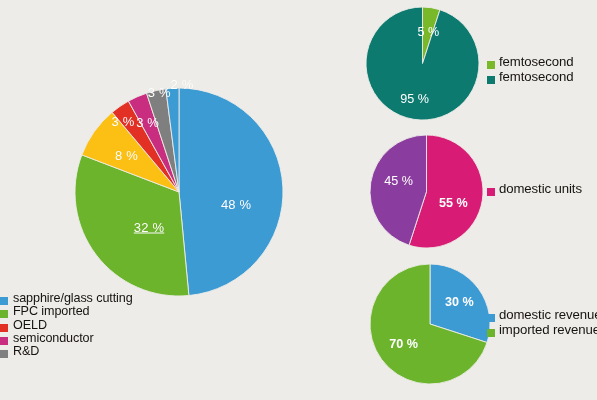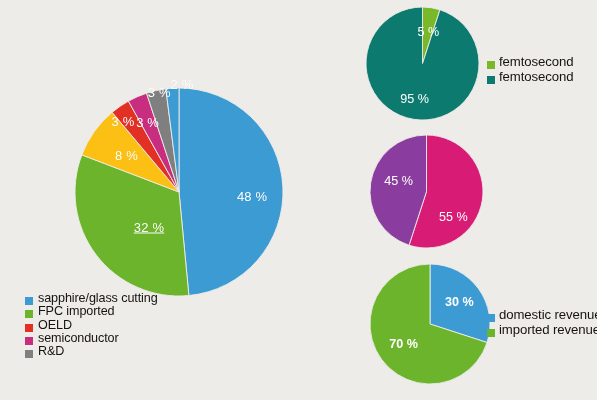--- a/index.html
+++ b/index.html
@@ -21,21 +21,21 @@
     color:#ffffff;
     font-size:13px;
     font-weight:400;
     letter-spacing:.2px;
     white-space:nowrap;
     text-shadow:0 0 1px rgba(0,0,0,.07);
   }
 
   
   #main-legend{
-    position:absolute;left:25px;top:292px;
+    position:absolute;left:0;top:292px;
     display:flex;flex-direction:column;
   }
   .leg-row{display:flex;align-items:flex-end;height:13.2px;}
   .leg-sw{width:8px;height:8px;flex:0 0 8px;margin-right:5px;}
   .leg-tx{
     font-size:12.6px;color:#17130f;line-height:13px;
     white-space:nowrap;letter-spacing:-.1px;
   }
 
   
@@ -59,21 +59,21 @@
     <svg id="main-pie-svg" viewBox="0 0 208 208">
         <path d="M 104 104 L 104 0 A 104 104 0 0 1 113.885828503635 207.5290799476008 Z" fill="#3d9bd4" stroke="#edece8" stroke-width="0.9"></path>
         <path d="M 104 104 L 113.885828503635 207.5290799476008 A 104 104 0 0 1 6.848622532428905 66.8838329544453 Z" fill="#6cb42c" stroke="#edece8" stroke-width="0.9"></path>
         <path d="M 104 104 L 6.848622532428905 66.8838329544453 A 104 104 0 0 1 37.1500885925999 24.33137791562629 Z" fill="#fbc013" stroke="#edece8" stroke-width="0.9"></path>
         <path d="M 104 104 L 37.1500885925999 24.33137791562629 A 104 104 0 0 1 53.43553944555133 13.119664784742326 Z" fill="#e23025" stroke="#edece8" stroke-width="0.9"></path>
         <path d="M 104 104 L 53.43553944555133 13.119664784742326 A 104 104 0 0 1 71.54852164735743 5.192603754941658 Z" fill="#c82d7f" stroke="#edece8" stroke-width="0.9"></path>
         <path d="M 104 104 L 71.54852164735743 5.192603754941658 A 104 104 0 0 1 90.8343848283302 0.8366994655972775 Z" fill="#7f7f7f" stroke="#edece8" stroke-width="0.9"></path>
         <path d="M 104 104 L 90.8343848283302 0.8366994655972775 A 104 104 0 0 1 104.00000000000007 0 Z" fill="#3d9bd4" stroke="#edece8" stroke-width="0.9"></path>
       </svg>
     <div id="main-pie-labels">
-        <div class="slice-label" style="left: 161.135px; top: 108px; transform: translate(-50%, -50%); margin-left: 16px;">48 %</div>
+        <div class="slice-label" style="left: 161.135px; top: 116px; transform: translate(-50%, -50%);">48 %</div>
         <div class="slice-label" style="left: 74px; top: 138.641px; transform: translate(-50%, -50%); text-decoration: underline;">32 %</div>
         <div class="slice-label" style="left: 51.4761px; top: 66.5979px; transform: translate(-50%, -50%);">8 %</div>
         <div class="slice-label" style="left: 48.1027px; top: 32.6171px; transform: translate(-50%, -50%);">3 %</div>
         <div class="slice-label" style="left: 72.6426px; top: 33.7798px; transform: translate(-50%, -50%);">3 %</div>
         <div class="slice-label" style="left: 84.2333px; top: 3.62754px; transform: translate(-50%, -50%);">3 %</div>
         <div class="slice-label" style="left: 107.008px; top: -4.01805px; transform: translate(-50%, -50%);">2 %</div>
       </div>
   </div>
 
   <div id="main-legend">
@@ -119,25 +119,29 @@
         <span class="leg-tx">femtosecond</span>
       </div>
     </div>
 
   <div class="mini" style="left:370px;top:135px;width:113px;height:113px;">
     <svg class="mini-svg" id="mini-svg-1" viewBox="0 0 113 113" width="113" height="113">
         <path d="M 56.5 56.5 L 56.5 0 A 56.5 56.5 0 1 1 39.04053981781545 110.23469317067617 Z" fill="#d81b74" stroke="#edece8" stroke-width="0.9"></path>
         <path d="M 56.5 56.5 L 39.04053981781545 110.23469317067617 A 56.5 56.5 0 0 1 56.49999999999999 0 Z" fill="#8a3d9e" stroke="#edece8" stroke-width="0.9"></path>
       </svg>
     <div id="mini-labels-1">
-        <div class="mini-label" style="left: 83.2861px; top: 82px; transform: translate(-50%, -50%);">55 %</div>
+        <div class="mini-label" style="left: 83.2861px; top: 68px; transform: translate(-50%, -50%); font-weight: bold;">55 %</div>
         <div class="mini-label" style="left: 28.5978px; top: 46px; transform: translate(-50%, -50%);">45 %</div>
       </div>
   </div>
   <div class="mini-legend" style="left:487px;top:181px;" id="mini-legend-1">
+      <div class="leg-row">
+        <span class="leg-sw" style="background: rgb(216, 27, 116);"></span>
+        <span class="leg-tx">domestic units</span>
+      </div>
     </div>
 
   <div class="mini" style="left:370px;top:264px;width:120px;height:120px;font-weight:bold;">
     <svg class="mini-svg" id="mini-svg-2" viewBox="0 0 120 120" width="120" height="120">
         <path d="M 60 60 L 60.00000000000001 0 A 60 60 0 0 1 117.06339097770922 78.54101966249684 Z" fill="#3d9bd4" stroke="#edece8" stroke-width="0.9"></path>
         <path d="M 60 60 L 117.06339097770922 78.54101966249684 A 60 60 0 1 1 59.999999999999986 0 Z" fill="#6cb42c" stroke="#edece8" stroke-width="0.9"></path>
       </svg>
     <div id="mini-labels-2">
         <div class="mini-label" style="left: 89.2413px; top: 37.6611px; transform: translate(-50%, -50%);">30 %</div>
         <div class="mini-label" style="left: 33.7295px; top: 79.6336px; transform: translate(-50%, -50%);">70 %</div>

